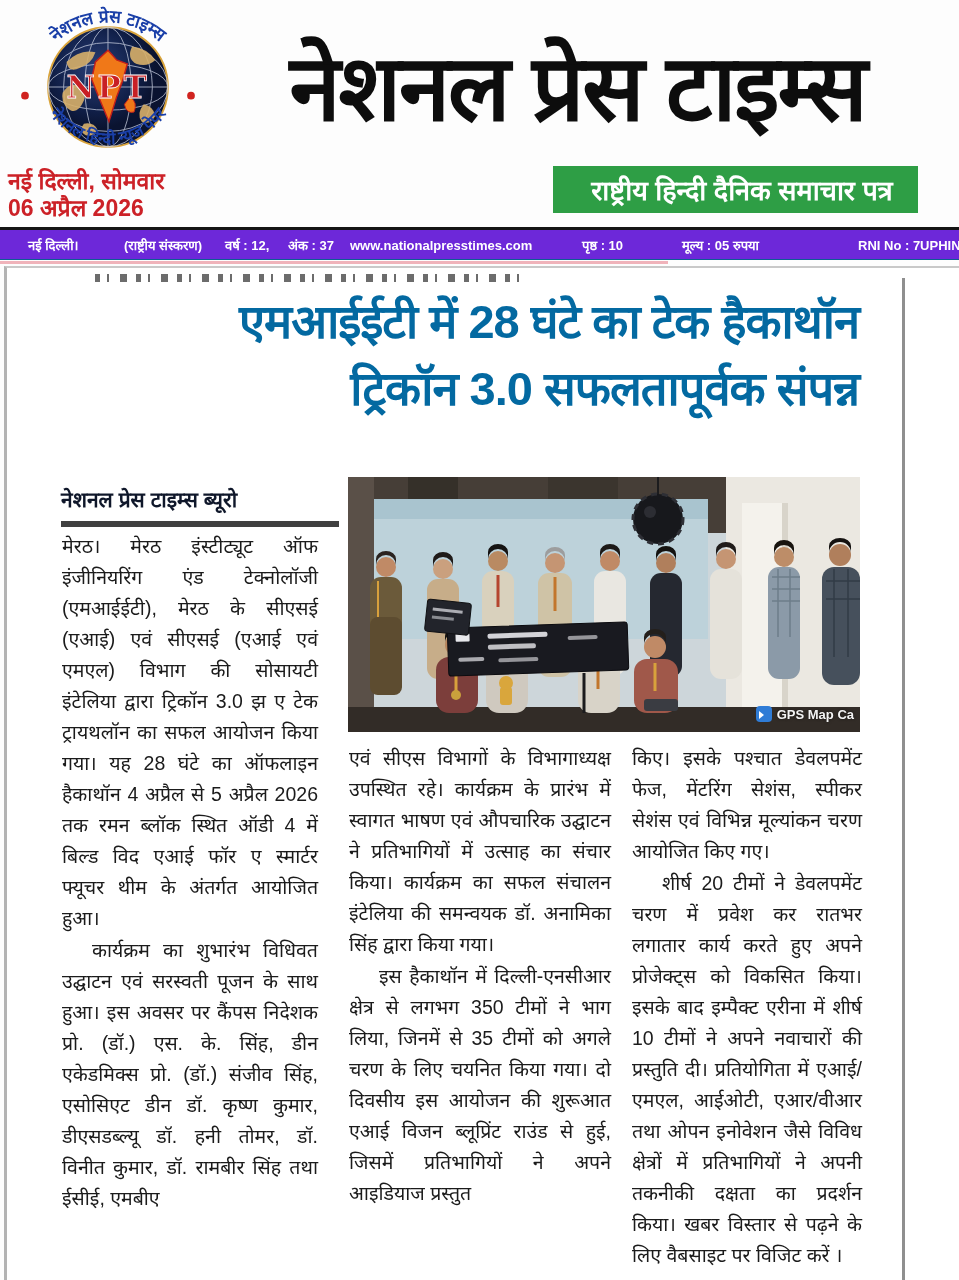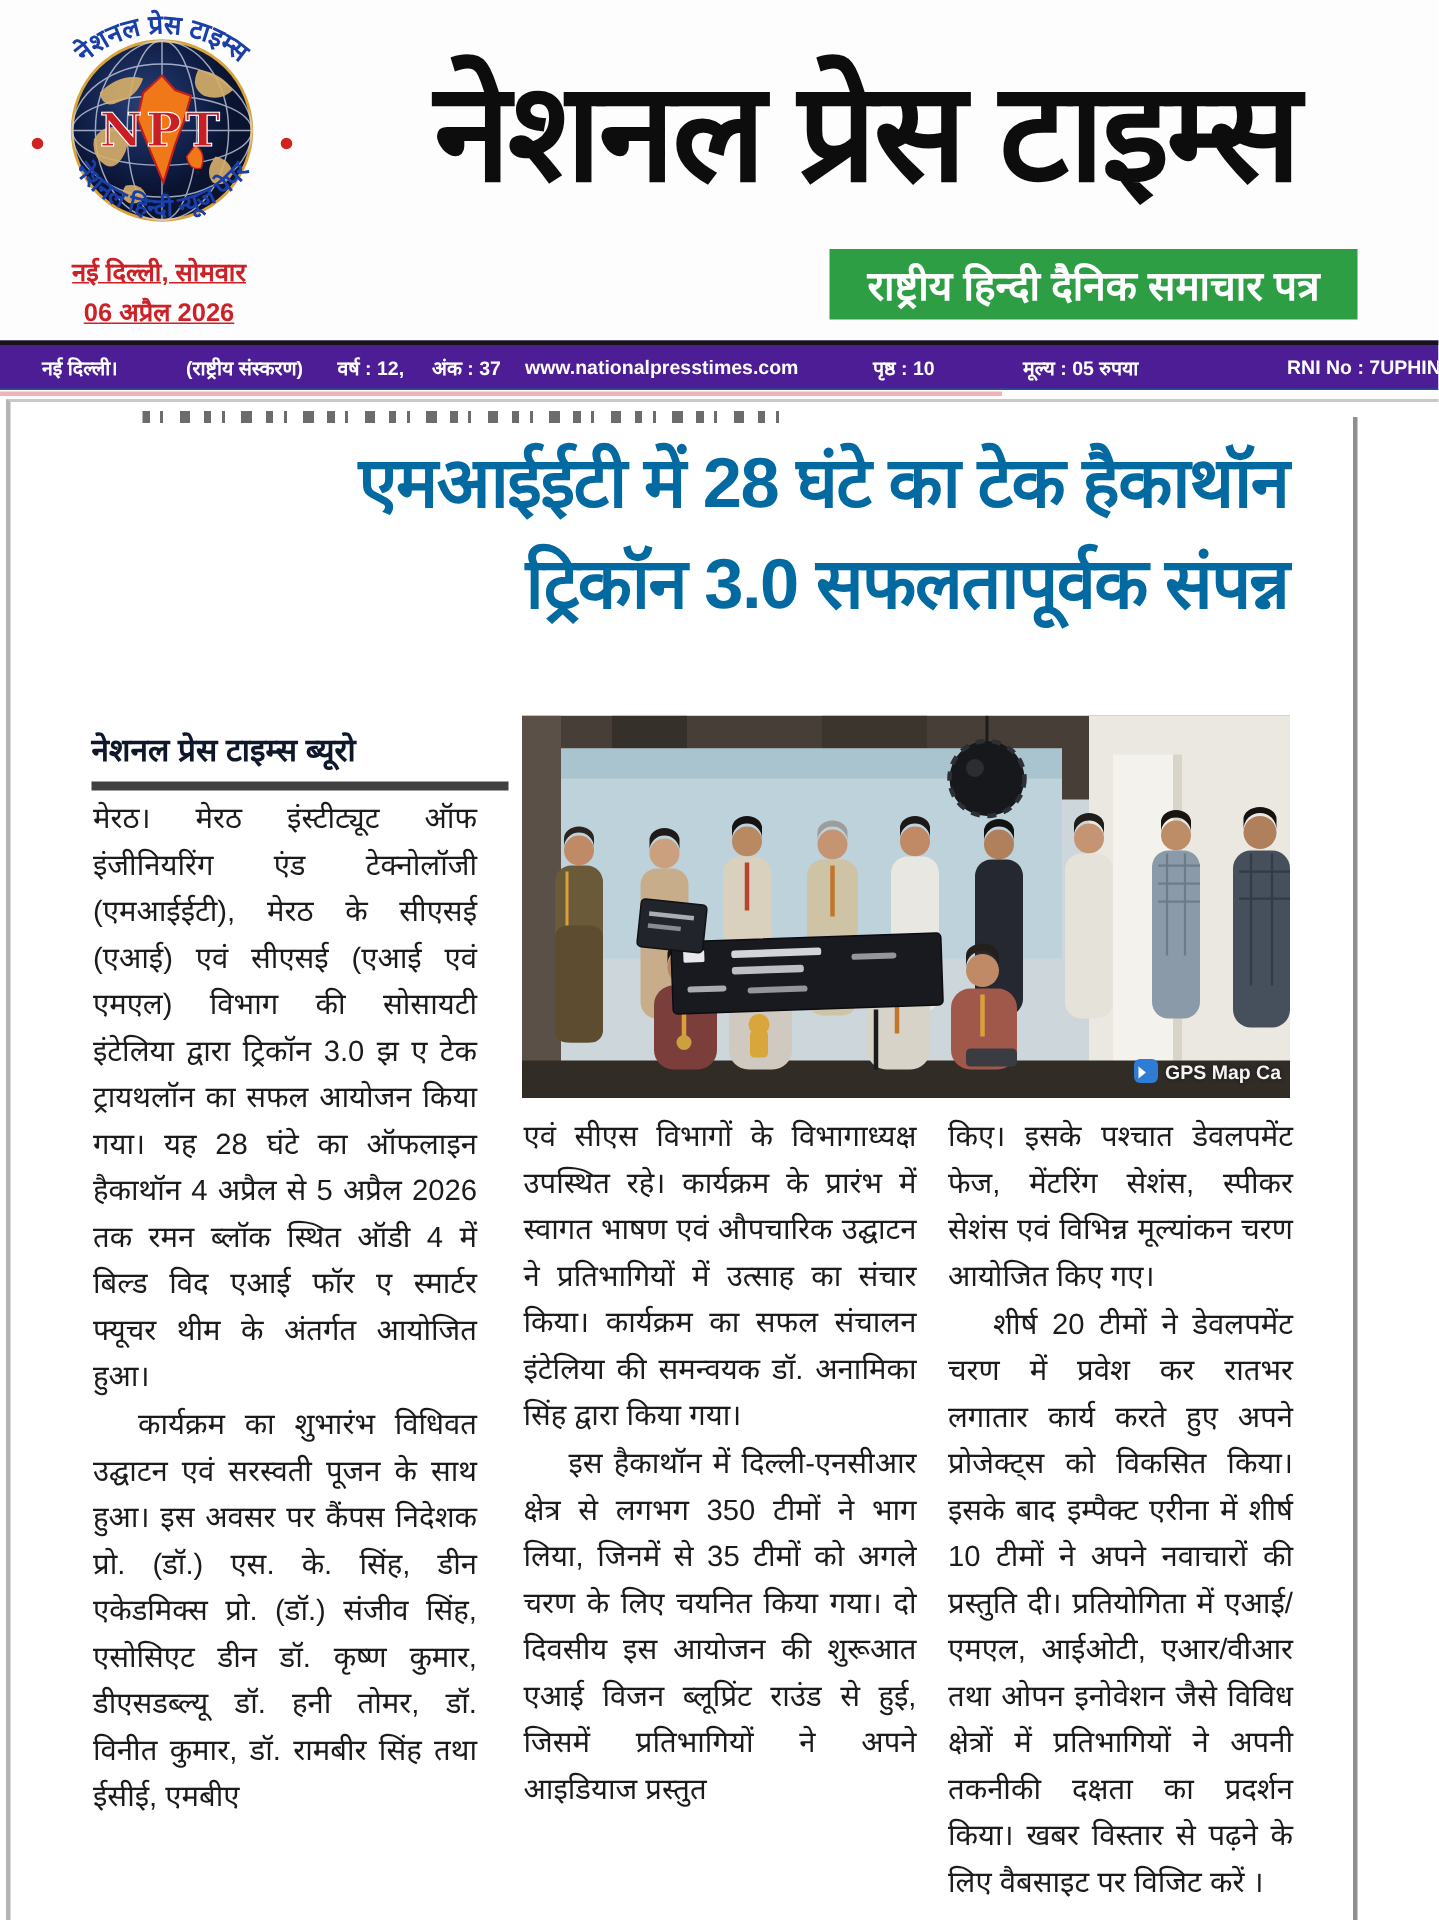--- a/index.html
+++ b/index.html
@@ -4,31 +4,31 @@
 <style>
   html,body{margin:0;padding:0;}
   body{
     width:959px;height:1280px;position:relative;background:#fdfdfd;
     font-family:"Liberation Sans","DejaVu Sans",sans-serif;
     overflow:hidden;color:#111;
   }
   
   .logo-block{position:absolute;left:12px;top:4px;width:192px;}
   .logo-svg{display:block;margin:0 auto;}
-  .dateline{position:absolute;left:8px;top:168px;width:196px;text-align:center;
-    color:#cc2127;font-weight:bold;font-size:17px;line-height:27px;text-decoration:underline;}
+  .dateline{position:absolute;left:8px;top:168px;width:196px;text-align:left;
+    color:#cc2127;font-weight:bold;font-size:23px;line-height:27px;}
   .paper-title{position:absolute;left:205px;top:2px;width:745px;height:165px;
     display:flex;align-items:center;justify-content:center;
     font-size:92px;font-weight:700;letter-spacing:-2px;color:#0d0d0d;white-space:nowrap;}
   .tagline-box{position:absolute;left:553px;top:166px;width:352px;height:47px;
     background:#2e9e45;display:flex;align-items:center;justify-content:center;
-    color:#fff;font-weight:700;font-size:27px;}
+    color:#fff;font-weight:700;font-size:27px;padding-left:13px;}
   
   .infobar{position:absolute;left:0;top:227px;width:959px;height:29px;
-    background:#4c1d95;border-top:3px solid #151515;border-bottom:1px solid #0c5e93;}
+    background:#6d28d9;border-top:3px solid #151515;border-bottom:1px solid #0c5e93;}
   .infobar span{position:absolute;top:50%;transform:translateY(-50%);
     color:#fff;font-weight:700;font-size:13px;white-space:nowrap;}
   .pink-line{position:absolute;left:0;top:261px;width:668px;height:3px;background:#f0b3ba;}
   
   .clip{position:absolute;left:4px;top:266px;width:955px;height:1014px;background:#fff;
     border-top:2px solid #c9c9c9;border-left:3px solid #b3b3b3;}
   .vrule{position:absolute;left:895px;top:10px;bottom:0;width:3px;background:#8f8f8f;}
   .crop-frag{position:absolute;left:88px;top:6px;width:430px;height:8px;opacity:.75;
     background:
       repeating-linear-gradient(90deg,#3b3b3b 0 5px,transparent 5px 12px,

